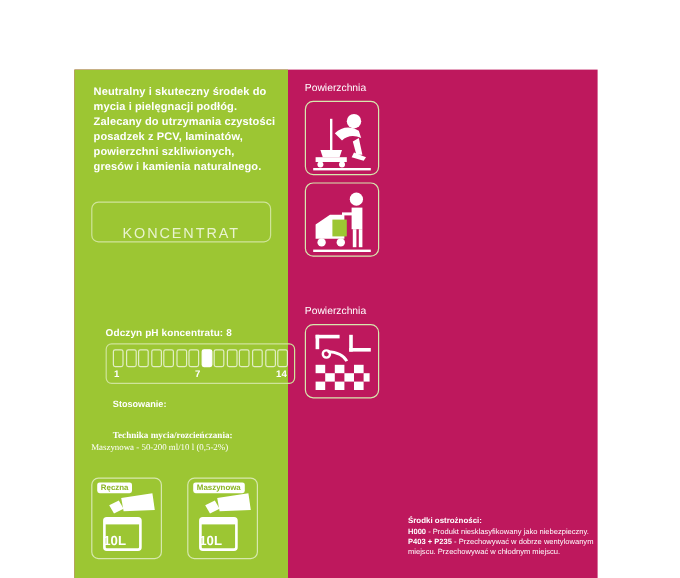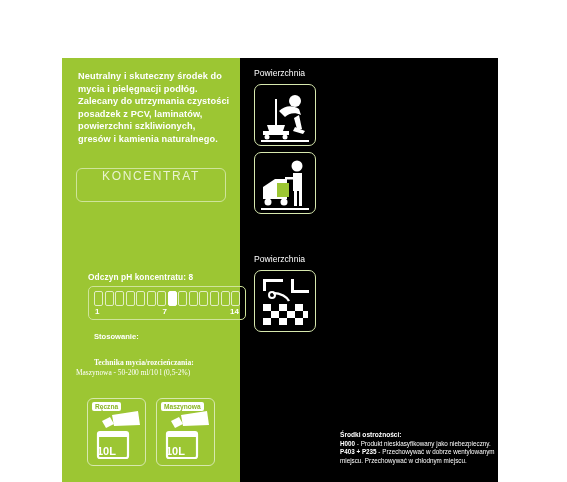--- a/index.html
+++ b/index.html
@@ -1,49 +1,49 @@
 <!DOCTYPE html>
 <html><head>
 <meta charset="utf-8">
 <style>
   html,body{margin:0;padding:0;background:#ffffff;}
   body{width:567px;height:482px;overflow:hidden;
        font-family:"Liberation Sans","DejaVu Sans",sans-serif;}
   .canvas{position:relative;width:567px;height:482px;background:#ffffff;}
 
   
-  .panel{position:absolute;left:62px;top:58px;width:436px;height:424px;background:#000000;}
+  .panel{position:absolute;left:62px;top:58px;width:436px;height:424px;background:#be185d;}
   
   .panel-left{position:absolute;left:0;top:0;width:178px;height:424px;background:#9cc633;}
 
   .desc{position:absolute;left:16px;top:12px;width:152px;color:#ffffff;
         font-size:9.2px;line-height:12.6px;font-weight:bold;letter-spacing:.1px;}
 
   .concentrat{position:absolute;left:14px;top:110px;width:148px;height:32px;
         border:1.6px solid #cfe49a;border-radius:6px;
-        display:flex;align-items:flex-start;justify-content:center;}
+        display:flex;align-items:flex-end;justify-content:center;}
   .concentrat span{color:#e9f3cf;font-size:12px;letter-spacing:1.6px;}
 
   .ph-wrap{position:absolute;left:14px;top:214px;width:158px;margin-left:12px;}
   .ph-title{color:#ffffff;font-size:8.3px;font-weight:bold;letter-spacing:.1px;
         margin-bottom:4px;}
   .ph-title b{color:#ffffff;}
   .ph-box{border:1.5px solid #cfe49a;border-radius:5px;padding:4px 5px 1px 5px;}
   .ph-cells{display:flex;gap:1.6px;}
   .ph-cell{flex:1;height:13px;border:1.2px solid #e2eec4;border-radius:2px;background:transparent;}
   .ph-cell.on{background:#ffffff;border-color:#ffffff;}
   .ph-scale{display:flex;justify-content:space-between;color:#ffffff;
         font-size:8px;font-weight:bold;padding:1px 1px 2px 1px;}
 
   .block{position:absolute;left:14px;color:#ffffff;font-size:7.4px;line-height:10px;}
   .block .h{font-weight:bold;font-size:7.6px;margin-left:18px;}
   .b-stos{top:274px;width:164px;}
   .b-tech{top:300px;width:176px;font-family:Liberation Serif, serif;}
 
-  .dose-row{position:absolute;left:25px;top:340px;display:flex;gap:10px;}
+  .dose-row{position:absolute;left:14px;top:340px;display:flex;gap:21px;}
   .dose{position:relative;width:57px;height:66px;border:1.6px solid #d7e8ae;border-radius:6px;
         overflow:hidden;}
   .dose-label{position:absolute;left:4px;top:3px;background:#ffffff;color:#8ab524;
         font-size:6.6px;font-weight:bold;border-radius:2px;padding:1px 3px;white-space:nowrap;}
   .dose svg{position:absolute;left:0;top:0;}
   .dose-vol{position:absolute;left:9px;bottom:8px;color:#ffffff;font-size:11px;font-weight:bold;}
 
   .sec{position:absolute;color:#ffffff;font-size:8.6px;}
   .sec-tech{left:192px;top:10px;}
   .sec-surf{left:192px;top:196px;}

